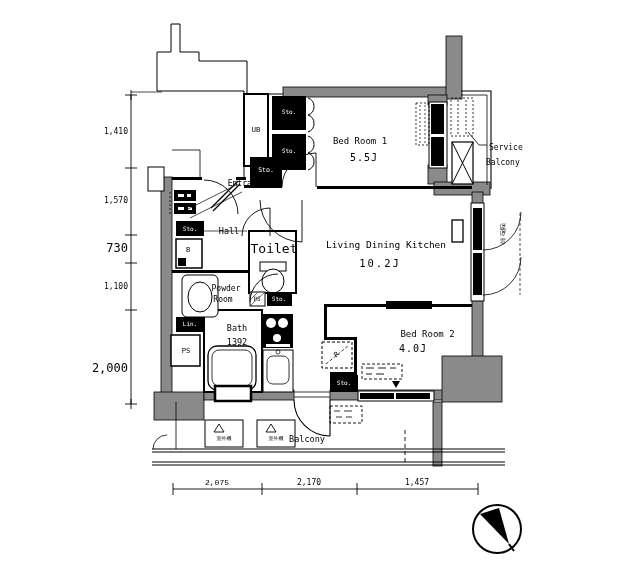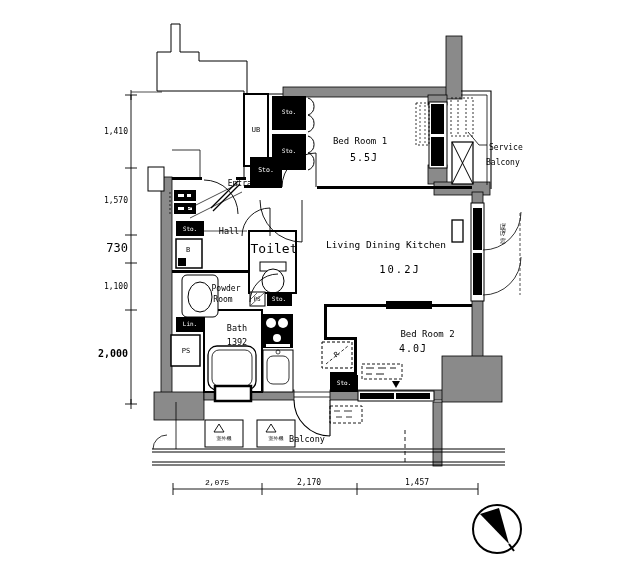--- a/index.html
+++ b/index.html
@@ -172,21 +172,21 @@
     <circle cx="497" cy="529" r="24" fill="#fff" stroke="#000" stroke-width="2"></circle>
     <polygon points="480,514 499,508 509,544" fill="#000"></polygon>
     <path d="M509,544 L514,551" stroke="#000" stroke-width="2" fill="none"></path>
   </g>
 </svg>
 
   <div class="lb" style="left:360px;top:141px;font-size:9px;">Bed Room 1</div>
   <div class="lb" style="left:364px;top:158px;font-size:10px;letter-spacing:1px;">5.5J</div>
 
   <div class="lb" style="left:386px;top:245px;font-size:9.5px;">Living Dining Kitchen</div>
-  <div class="lb" style="left:380px;top:269px;font-size:10.5px;letter-spacing:2px;margin-left:20px;">10.2J</div>
+  <div class="lb" style="left:380px;top:263px;font-size:10.5px;letter-spacing:2px;">10.2J</div>
 
   <div class="lb" style="left:408px;top:334px;font-size:9px;padding-left:39px;">Bed Room 2</div>
   <div class="lb" style="left:413px;top:349px;font-size:10px;letter-spacing:1px;">4.0J</div>
 
   <div class="lb" style="left:226px;top:184px;font-size:8px;padding-left:42px;">Entrance</div>
   <div class="lb" style="left:229px;top:231px;font-size:8.5px;">Hall</div>
   <div class="lb" style="left:274px;top:248px;font-size:13px;">Toilet</div>
   <div class="lb" style="left:226px;top:289px;font-size:8px;">Powder</div>
   <div class="lb" style="left:223px;top:300px;font-size:8px;">Room</div>
   <div class="lb" style="left:237px;top:328px;font-size:8.5px;">Bath</div>
@@ -208,19 +208,19 @@
   <div class="lb" style="left:188px;top:250px;font-size:7px;">B</div>
   <div class="lb rot" style="left:337px;top:355px;font-size:7px;">R</div>
   <div class="vtext" style="left:503px;top:218px;font-size:6px;">上げ下げ窓</div>
   <div class="lb" style="left:224px;top:438px;font-size:5px;">室外機</div>
   <div class="lb" style="left:276px;top:438px;font-size:5px;">室外機</div>
 
   <div class="dimv" style="left:128px;top:132px;font-size:8px;">1,410</div>
   <div class="dimv" style="left:128px;top:201px;font-size:8px;">1,570</div>
   <div class="dimv" style="left:128px;top:248px;font-size:12px;">730</div>
   <div class="dimv" style="left:128px;top:287px;font-size:8px;">1,100</div>
-  <div class="dimv" style="left:128px;top:354px;font-size:10px;font-weight:bold;">2,000</div>
+  <div class="dimv" style="left:128px;top:368px;font-size:12px;">2,000</div>
 
   <div class="lb" style="left:217px;top:483px;font-size:8px;font-family:Liberation Mono, monospace;">2,075</div>
   <div class="lb" style="left:309px;top:483px;font-size:8px;text-align:right;">2,170</div>
   <div class="lb" style="left:417px;top:483px;font-size:8px;">1,457</div>
 
 </div>
 
 </body></html>

